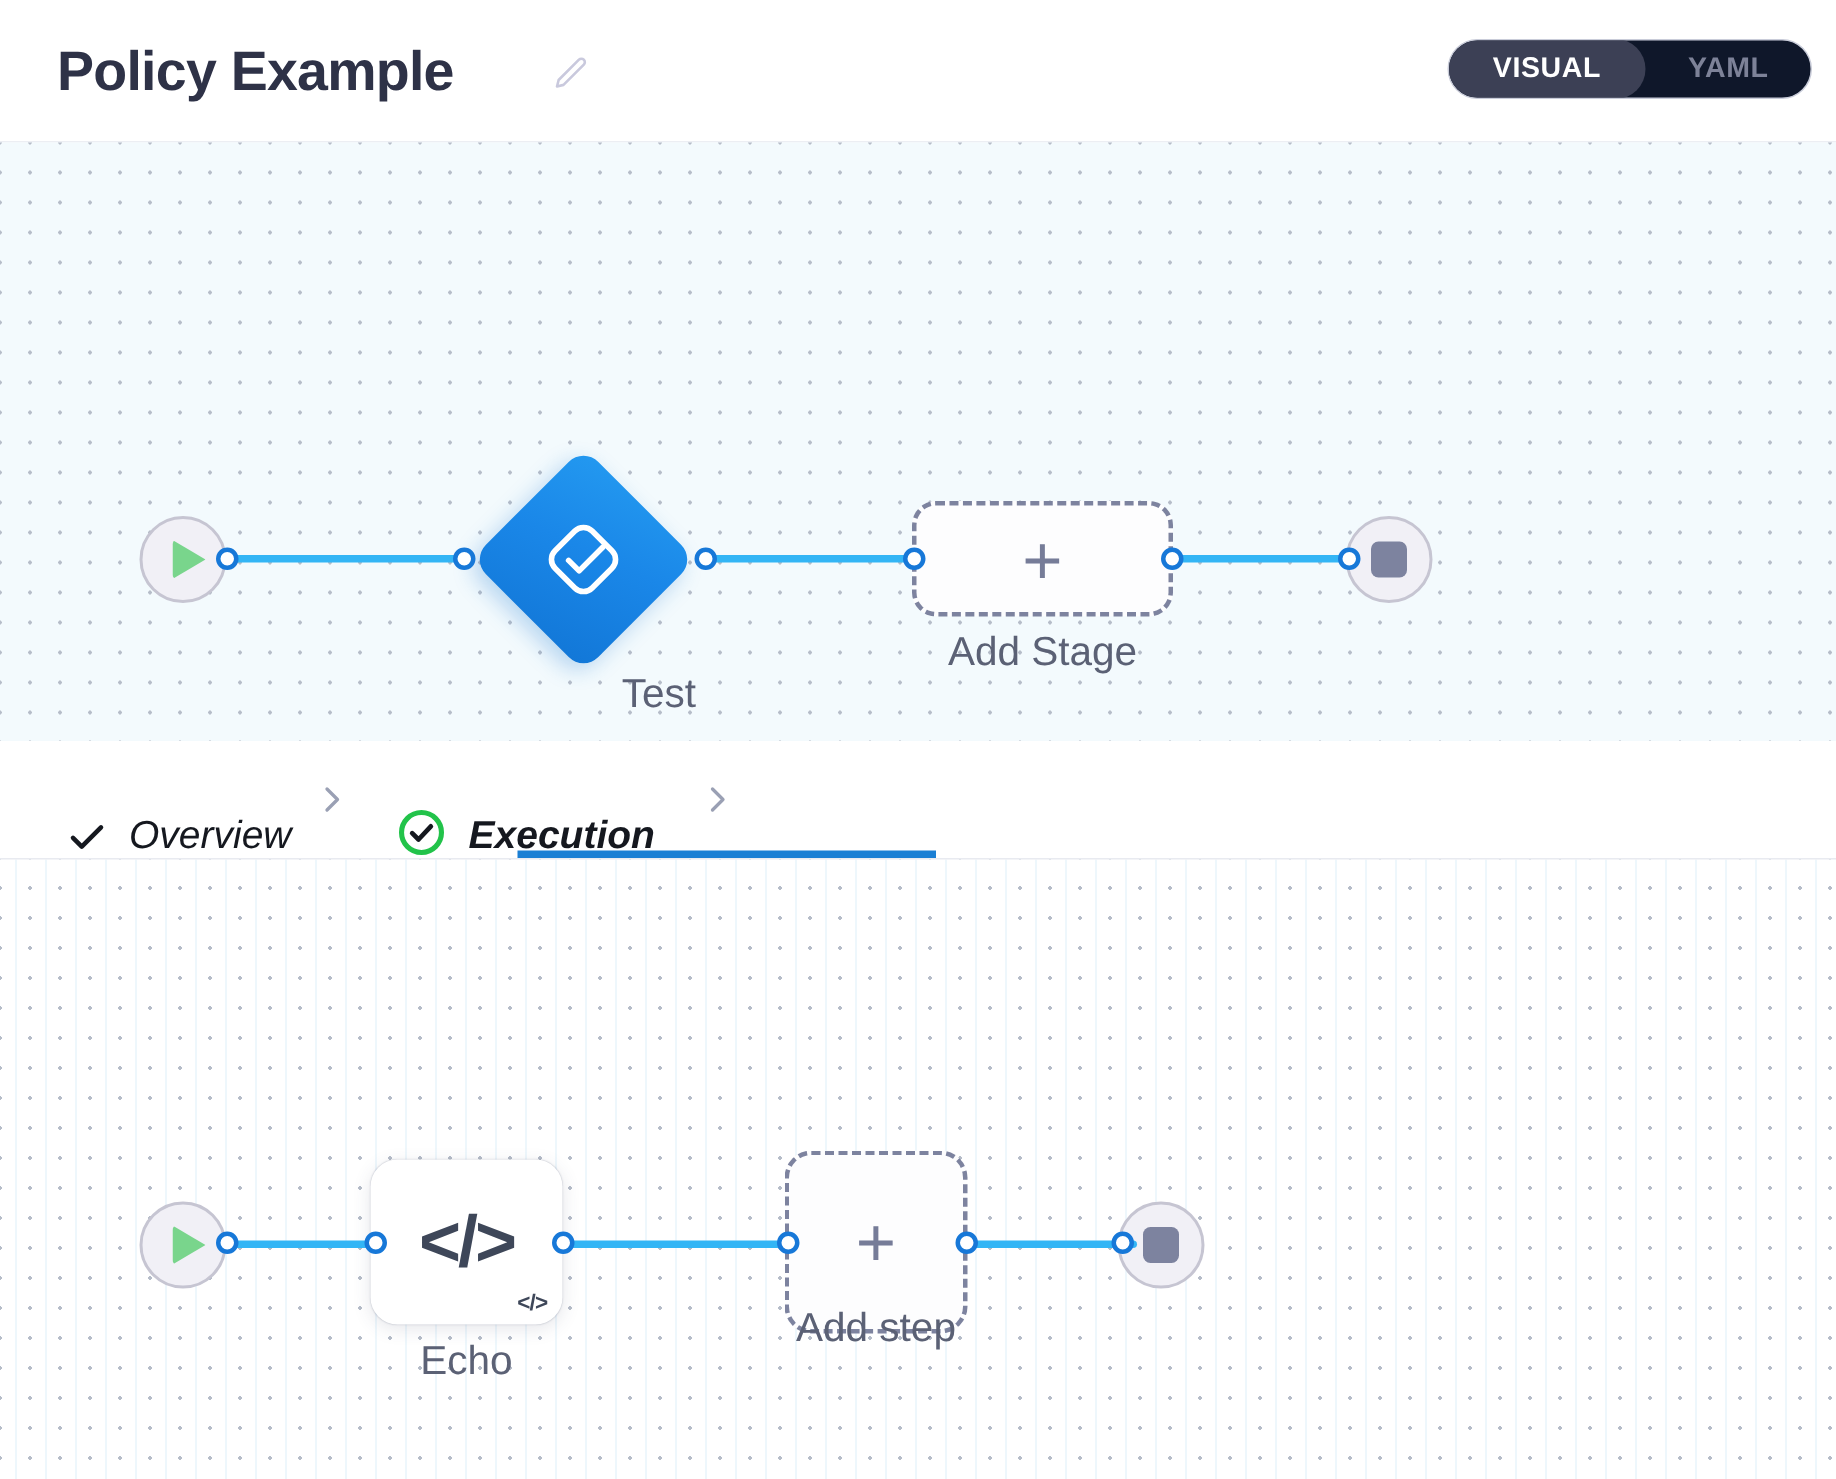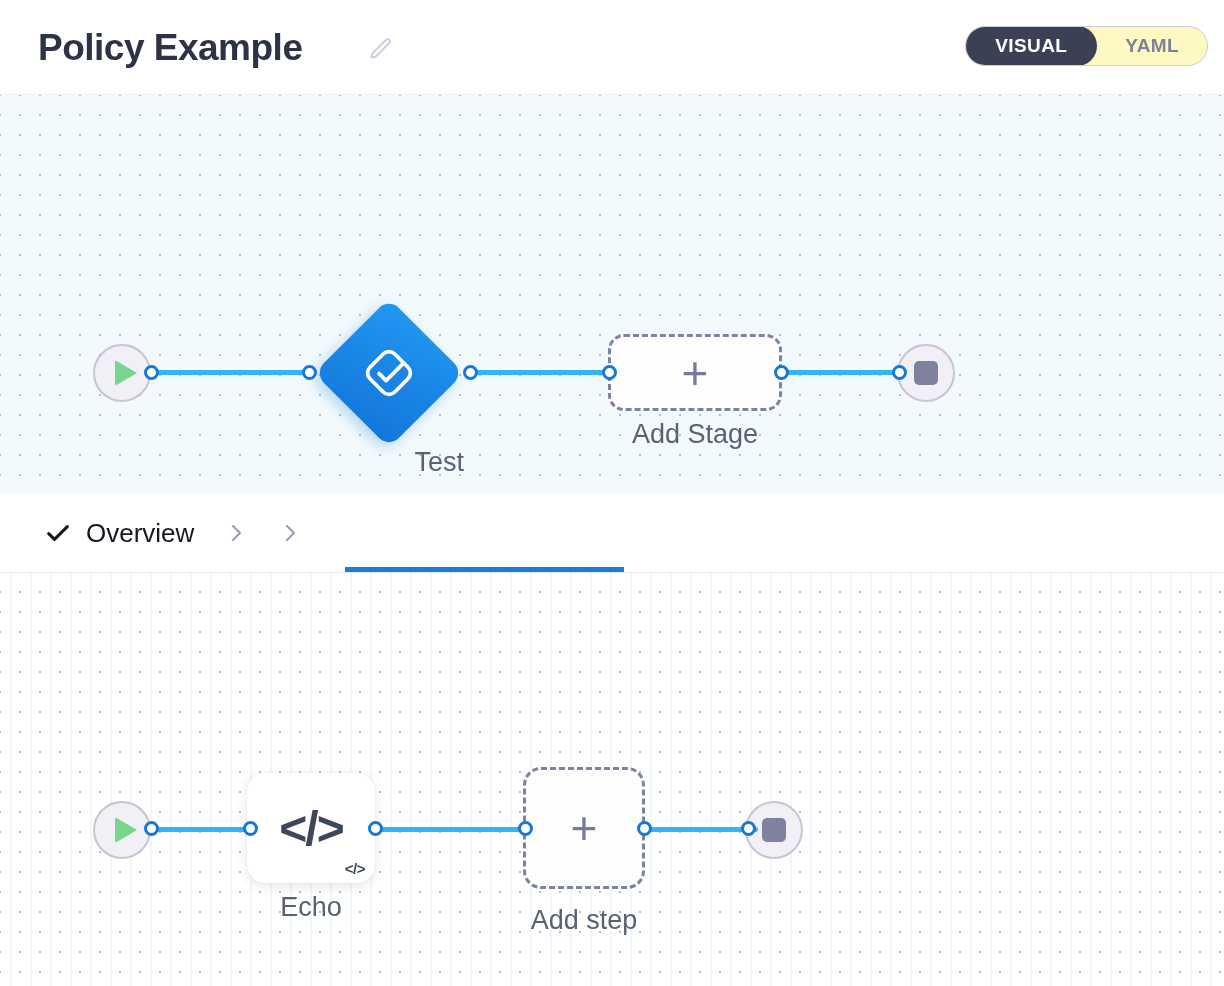--- a/index.html
+++ b/index.html
@@ -48,21 +48,21 @@
   }
   .view-toggle {
     position: absolute;
     right: 16px;
     top: 26px;
     display: flex;
     align-items: center;
     height: 40px;
     border: 1px solid #c9ccd9;
     border-radius: 20px;
-    background: #fef9c3;
+    background: #0f172a;
     box-sizing: border-box;
     overflow: hidden;
   }
   .toggle-opt {
     height: 38px;
     line-height: 38px;
     padding: 0 28px;
     font-size: 19px;
     font-weight: bold;
     letter-spacing: 0.4px;
@@ -232,24 +232,25 @@
   
   .tabbar {
     position: relative;
     height: 78px;
     background: #ffffff;
     display: flex;
     align-items: center;
   }
   .tab {
     display: flex;
-    align-items: center;
+    align-items: flex-end;
     height: 78px;
-    padding: 0 22px;
-    box-sizing: border-box;
+    padding: 0 7px;
+    box-sizing: border-box;
+    font-style: italic;
   }
   .tab-icon {
     display: flex;
     align-items: center;
     justify-content: center;
     margin-right: 14px;
   }
   .tab-label {
     font-size: 26px;
     color: #15181f;
@@ -342,20 +343,29 @@
       </span>
       <span class="tab-label">Overview</span>
     </div>
 
     <span class="tab-sep">
       <svg width="24" height="30" viewBox="0 0 24 24" fill="none" stroke="#9aa0b4" stroke-width="2.2" stroke-linecap="round" stroke-linejoin="round">
         <path d="M9 5l7 7-7 7"></path>
       </svg>
     </span>
 
+    <div class="tab active" style="margin-left:16px;">
+      <span class="tab-icon">
+        <svg width="34" height="34" viewBox="0 0 24 24" fill="none">
+          <circle cx="12" cy="12" r="9.4" stroke="#22c34a" stroke-width="2.4"></circle>
+          <path d="M7.6 12.3l3 3 5.8-6.2" stroke="#15181f" stroke-width="2.2" stroke-linecap="round" stroke-linejoin="round"></path>
+        </svg>
+      </span>
+      <span class="tab-label">Execution</span>
+    </div>
 
     <span class="tab-sep" style="margin-left:14px;">
       <svg width="24" height="30" viewBox="0 0 24 24" fill="none" stroke="#9aa0b4" stroke-width="2.2" stroke-linecap="round" stroke-linejoin="round">
         <path d="M9 5l7 7-7 7"></path>
       </svg>
     </span>
 
 
     <div class="tab-underline"></div>
   </div>
@@ -379,21 +389,21 @@
       <span class="code-badge">&lt;/&gt;</span>
     </div>
     <div class="port" style="left:368px; top:248px;"></div>
     <div class="node-label" style="left:247px; top:319px; width:128px;">Echo</div>
 
     <div class="port" style="left:518px; top:248px;"></div>
     <div class="dashed-box" style="left:523px; top:194px; width:122px; height:122px; border-radius:18px;">
       <span class="plus-glyph">+</span>
     </div>
     <div class="port" style="left:637px; top:248px;"></div>
-    <div class="node-label" style="left:503px; top:332px; width:162px;">Add step</div>
+    <div class="node-label" style="left:503px; top:297px; width:162px;">Add step</div>
 
     <div class="port" style="left:741px; top:248px;"></div>
     <div class="node" style="left:745px; top:228px;">
       <div class="endpoint-circle">
         <div class="stop-sq"></div>
       </div>
     </div>
   </div>
 
 </div>

